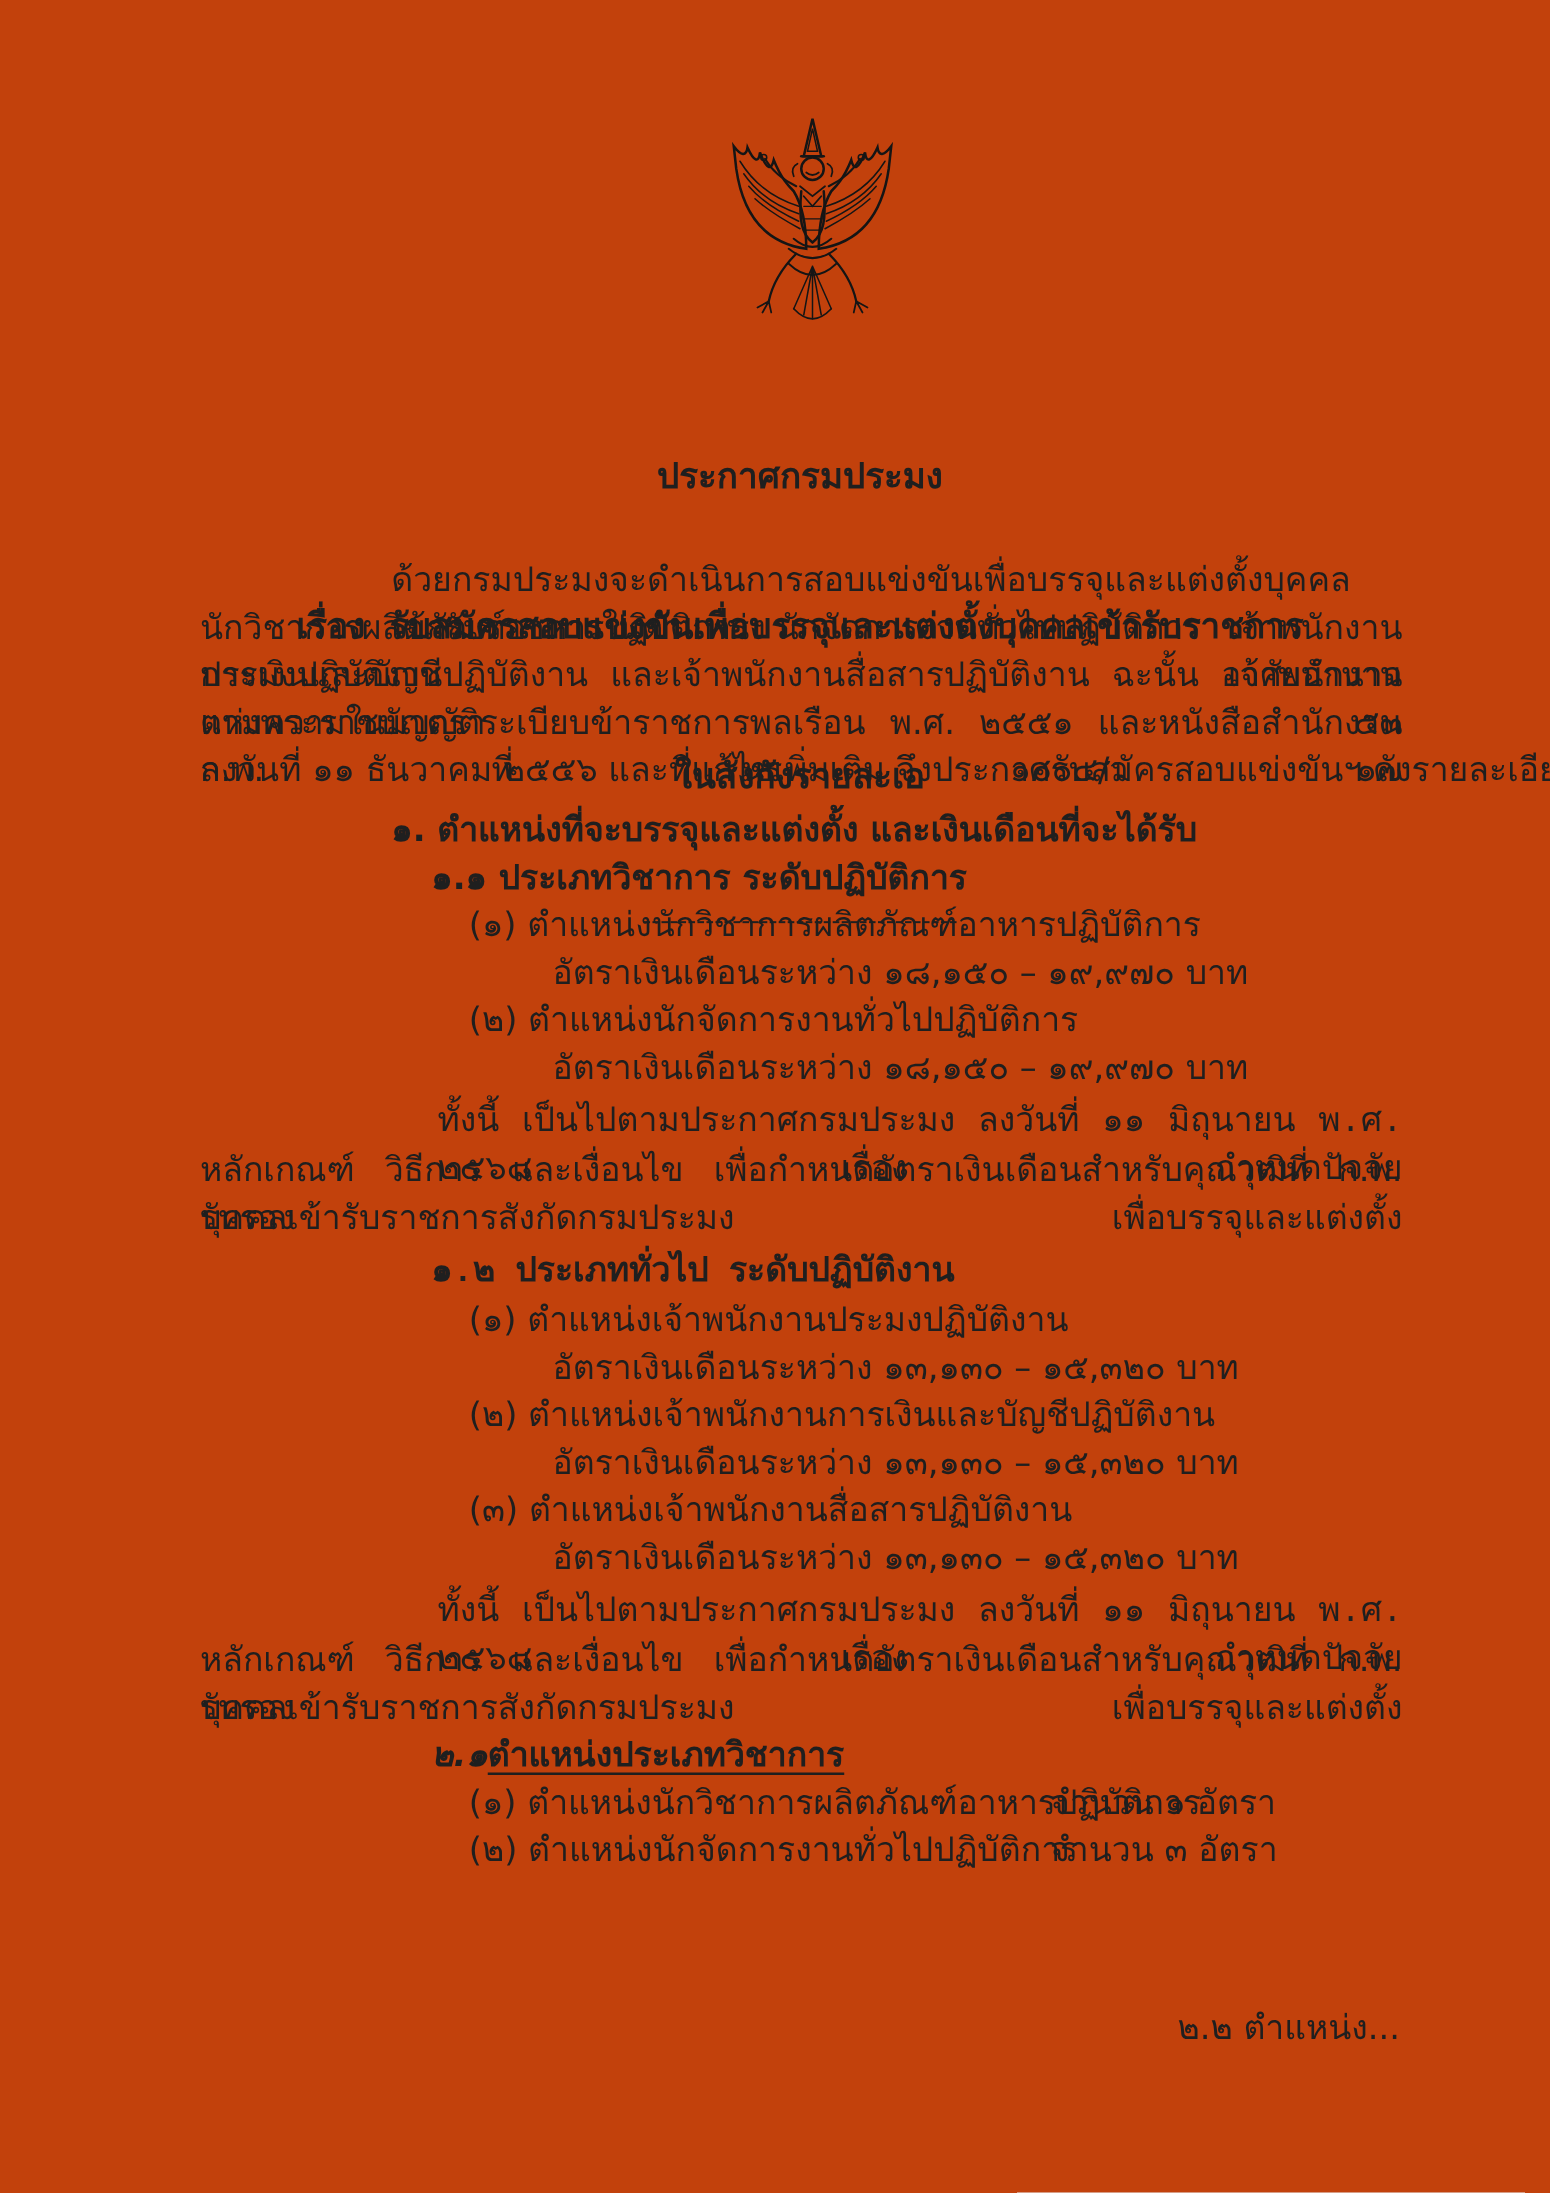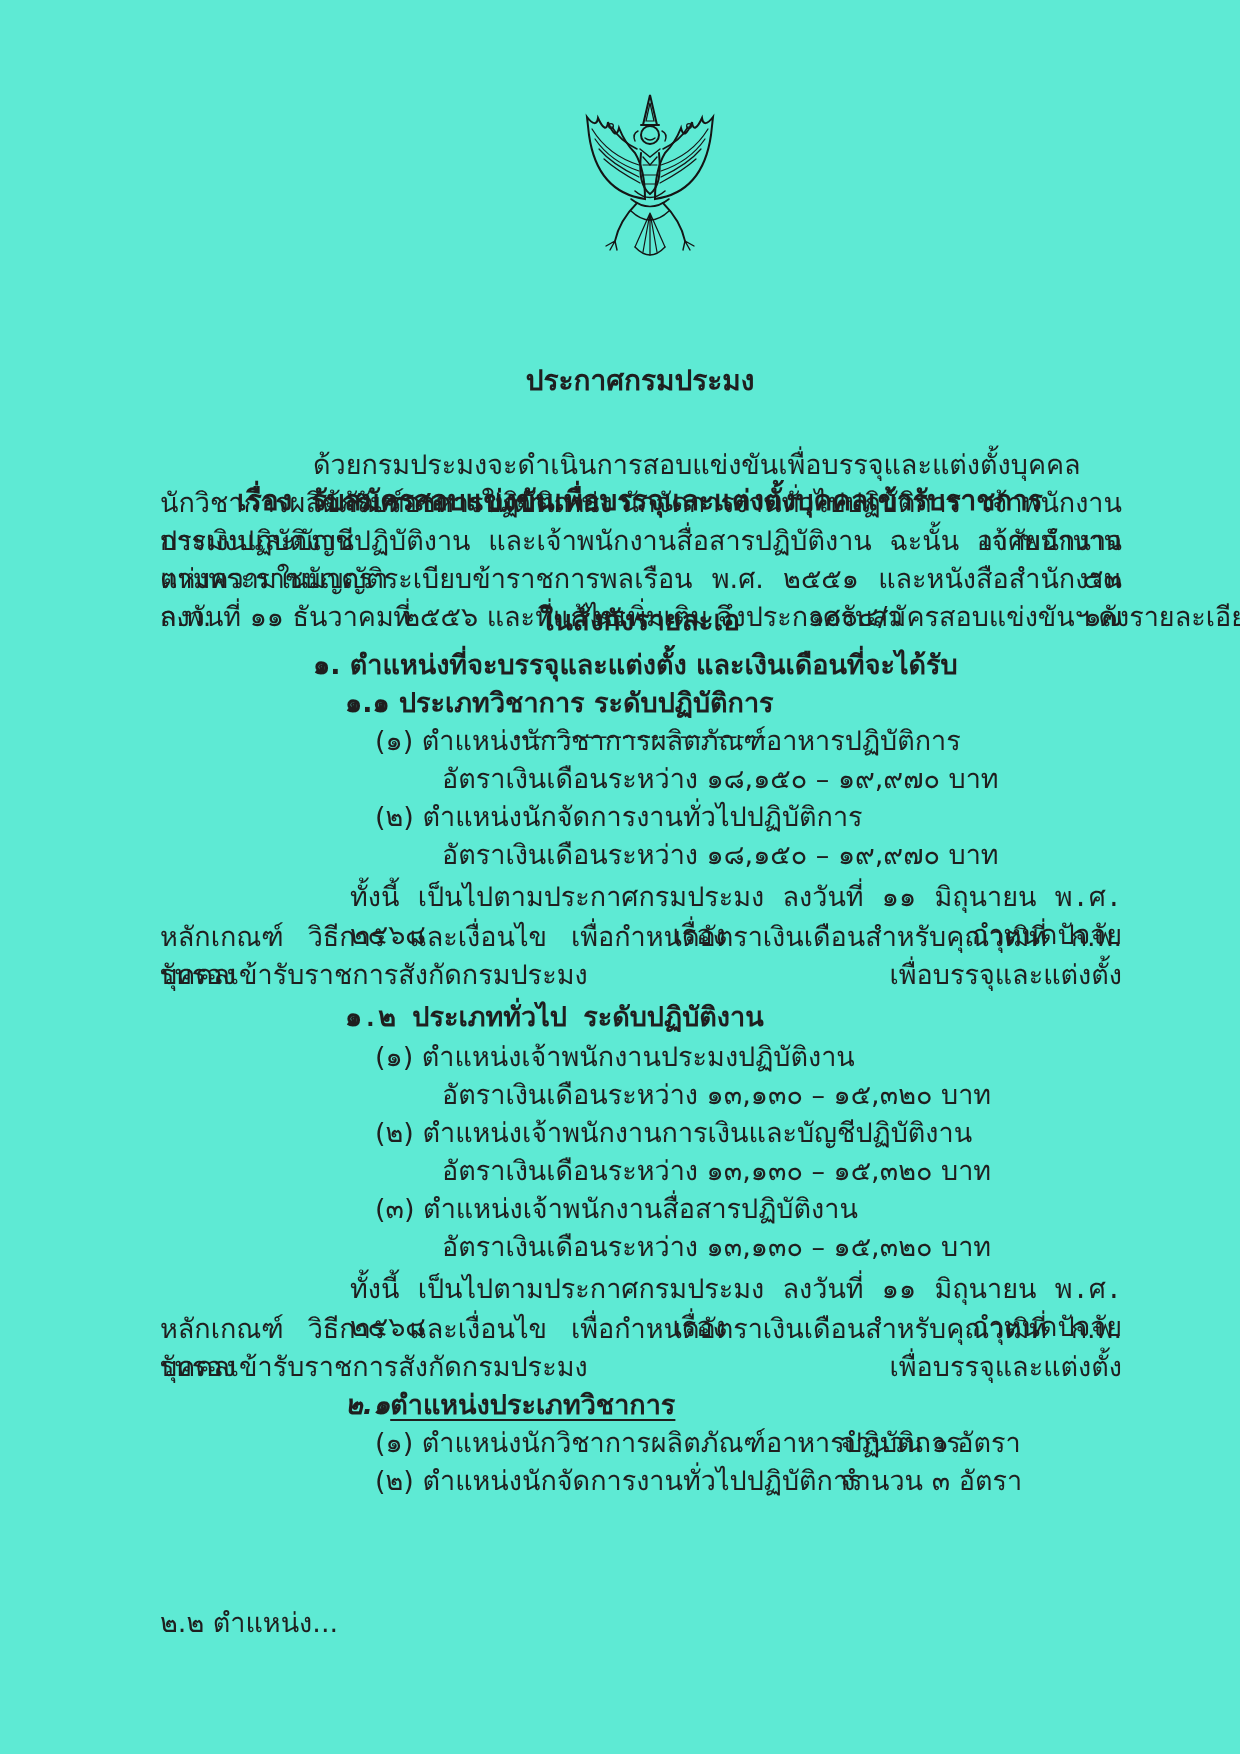--- a/index.html
+++ b/index.html
@@ -1,20 +1,20 @@
 <!DOCTYPE html>
 <html><head>
 <meta charset="utf-8">
 <style>
   html,body{margin:0;padding:0;background:#e8e8e8;}
   .page{
     position:relative;
     width:1240px;height:1754px;
     margin:0 auto;
-    background:#5eead4;
+    background:#c2410c;
     color:#1f1f1f;
     font-family:"DejaVu Sans","Liberation Sans",sans-serif;
     overflow:hidden;
   }
   .abs{position:absolute;}
 
   
   .emblem{left:565px;top:90px;width:170px;height:182px;}
   .emblem svg{width:100%;height:100%;display:block;}
 
@@ -45,21 +45,21 @@
   .salary{padding-left:282px;}
   .mt10{margin-top:10px;}
   .mt6{margin-top:6px;font-family:Liberation Mono, monospace;}
   .row{position:relative;}
   .count{position:absolute;left:680px;top:0;}
   .u{text-decoration:underline;text-underline-offset:5px;}
   .sub-num{font-style:italic;}
 
   .footer{
     left:160px;top:1604px;width:960px;
-    font-size:27px;line-height:38px;
+    text-align:right;font-size:27px;line-height:38px;
   }
 </style>
 </head>
 <body>
 
 <div class="page">
 
   <div class="emblem abs">
     <svg viewBox="0 0 170 180" xmlns="http://www.w3.org/2000/svg" stroke="#151515" fill="none" stroke-width="2" stroke-linecap="round">
 

